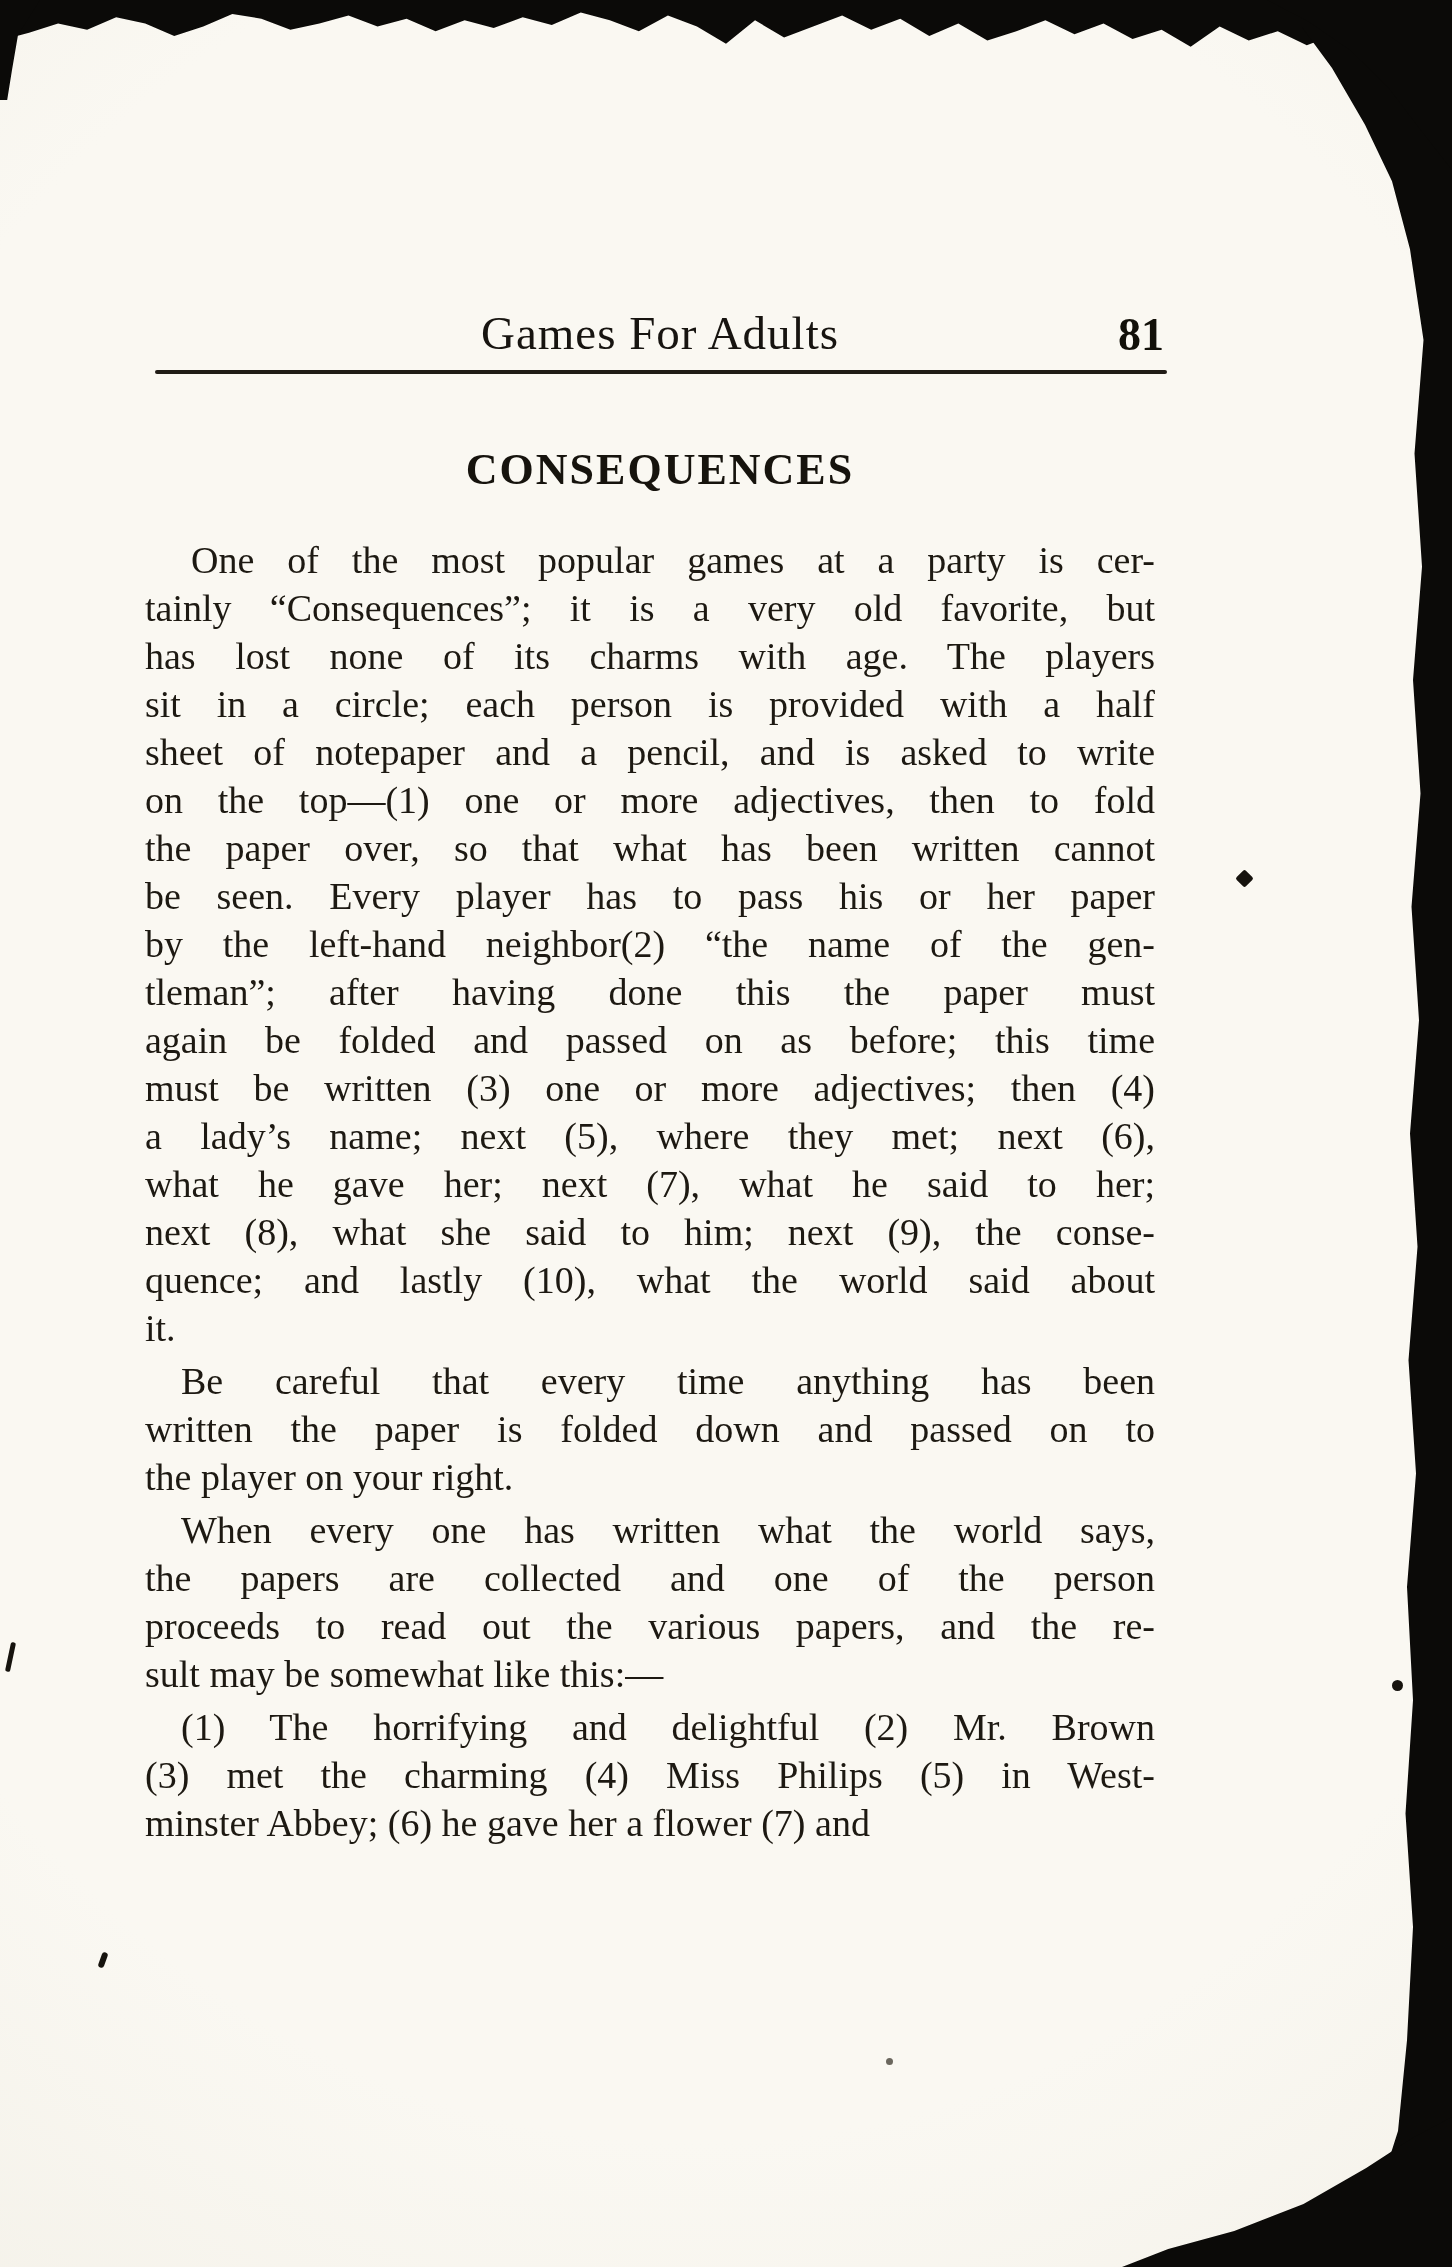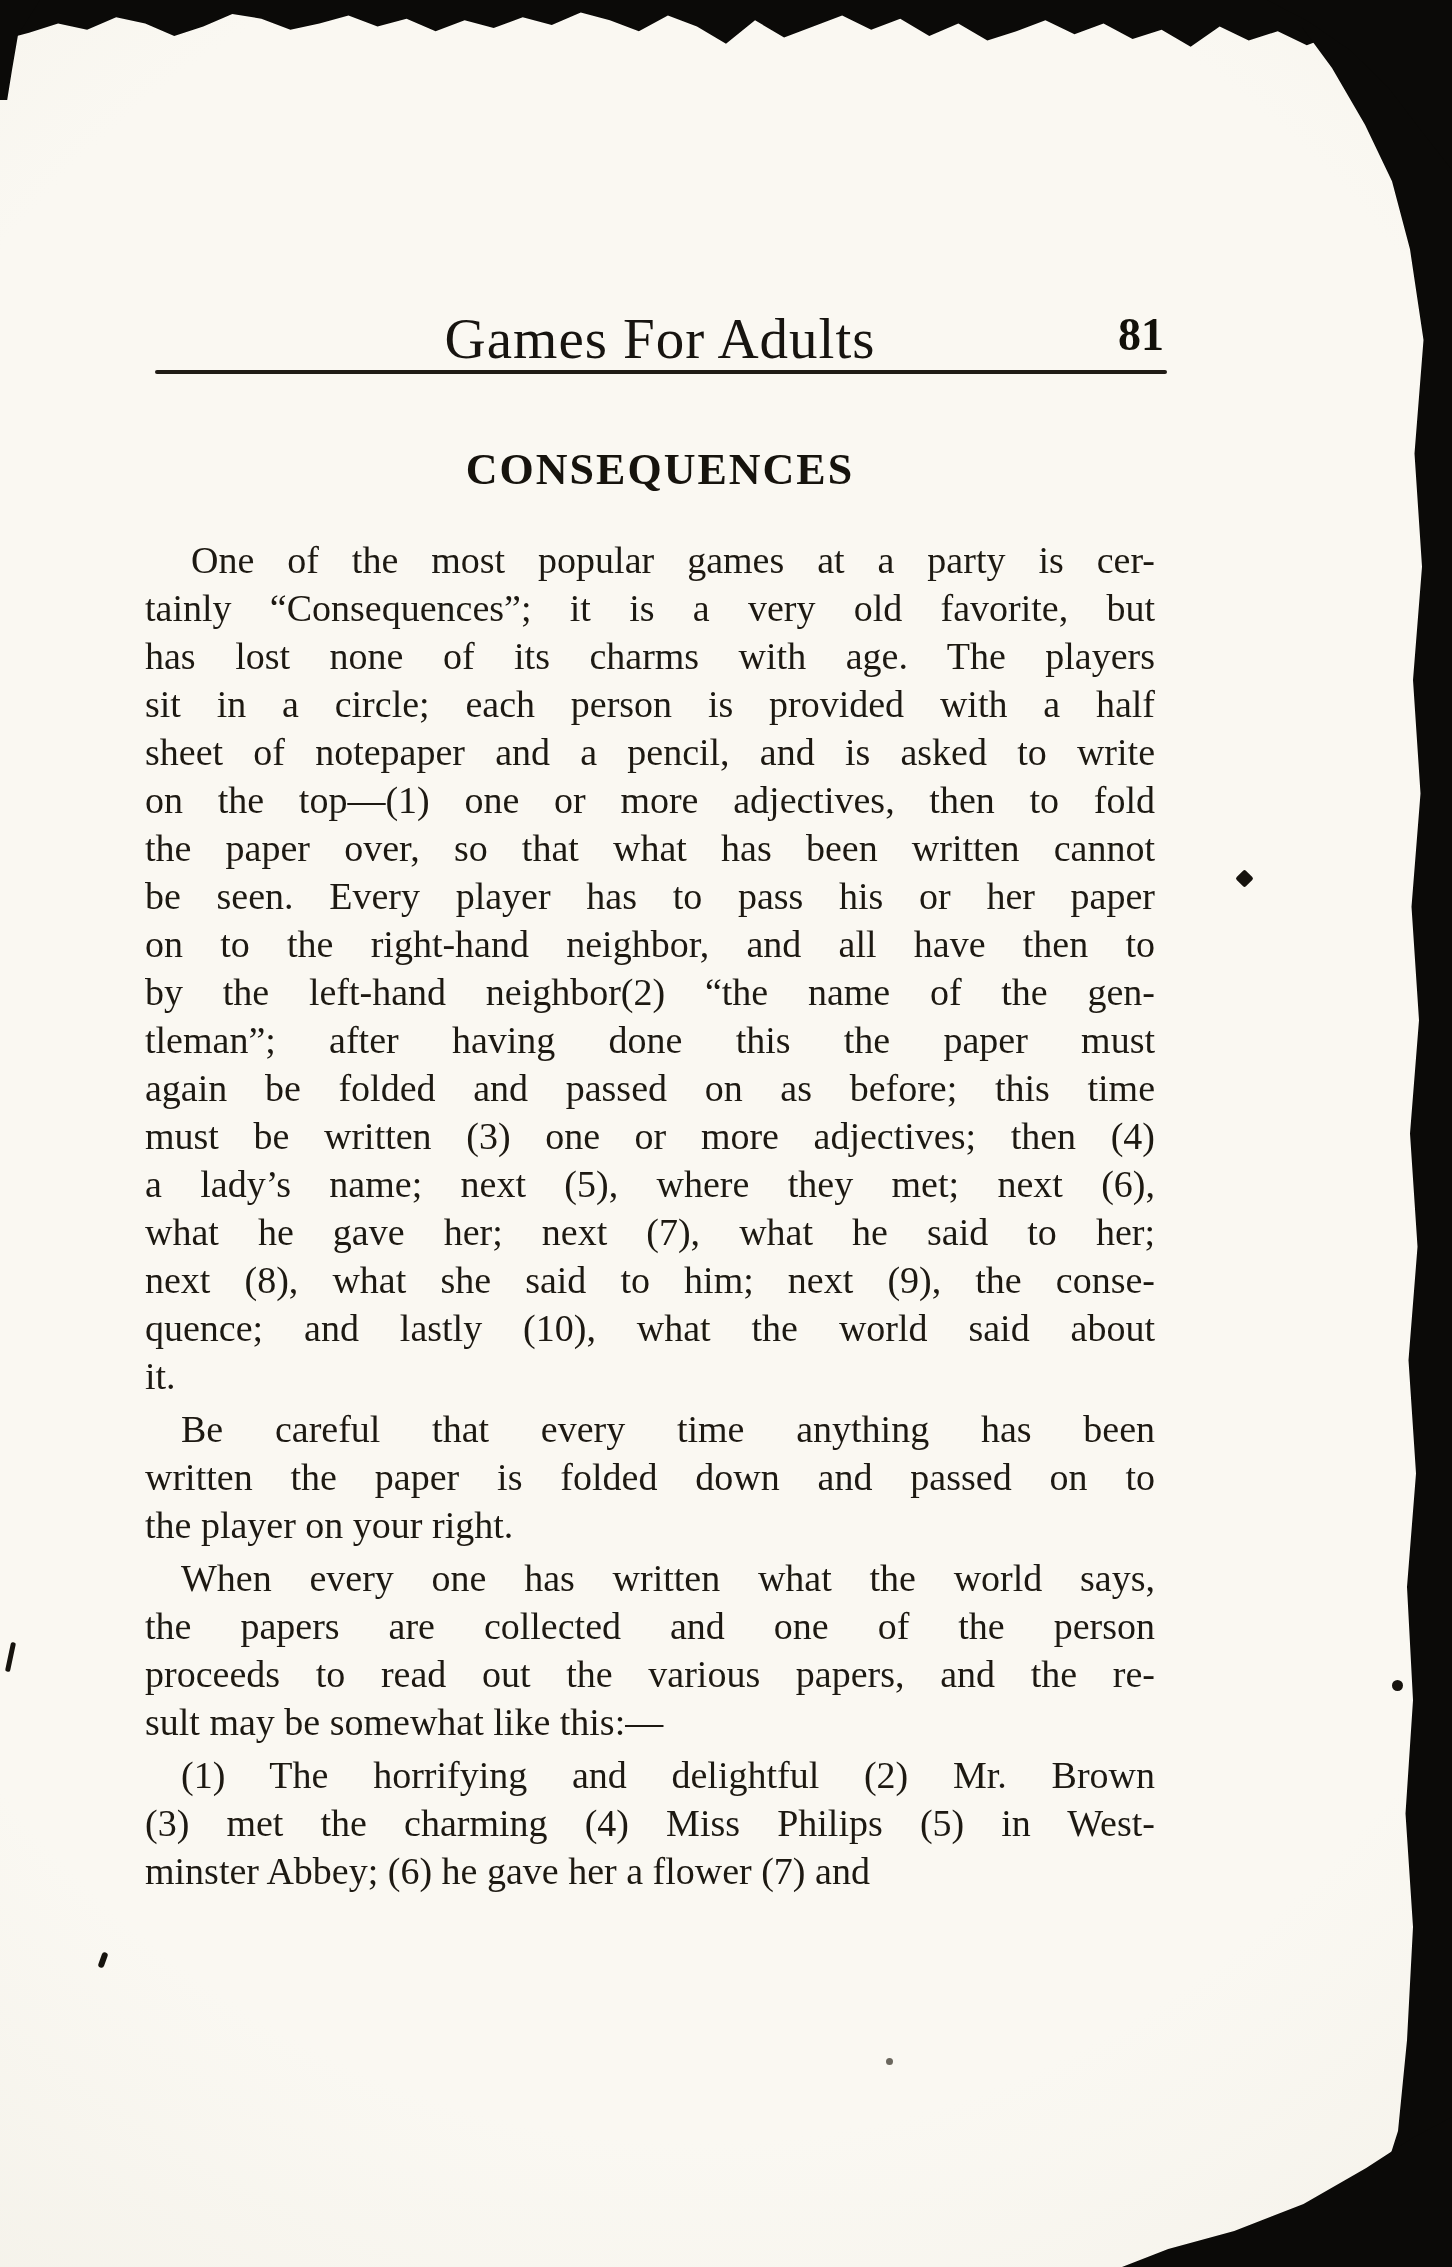--- a/index.html
+++ b/index.html
@@ -22,21 +22,21 @@
   .page-header {
     position: absolute;
     top: 306px;
     left: 150px;
     width: 1020px;
     height: 60px;
   }
   .running-title {
     display: block;
     text-align: center;
-    font-size: 57px;
+    font-size: 47px;
     letter-spacing: 1px;
     color: #171410;
   }
   .page-number {
     position: absolute;
     top: 2px;
     right: 6px;
     font-size: 46px;
     font-weight: bold;
     color: #121009;
@@ -134,21 +134,20 @@
 
     <div class="paragraph">
       <div class="line indent-lg">One of the most popular games at a party is cer-</div>
       <div class="line">tainly “Consequences”; it is a very old favorite, but</div>
       <div class="line">has lost none of its charms with age. The players</div>
       <div class="line">sit in a circle; each person is provided with a half</div>
       <div class="line">sheet of notepaper and a pencil, and is asked to write</div>
       <div class="line">on the top—(1) one or more adjectives, then to fold</div>
       <div class="line">the paper over, so that what has been written cannot</div>
       <div class="line">be seen. Every player has to pass his or her paper</div>
-      <div class="line">on to the right-hand neighbor, and all have then to</div>
       <div class="line">by the left-hand neighbor(2) “the name of the gen-</div>
       <div class="line">tleman”; after having done this the paper must</div>
       <div class="line">again be folded and passed on as before; this time</div>
       <div class="line">must be written (3) one or more adjectives; then (4)</div>
       <div class="line">a lady’s name; next (5), where they met; next (6),</div>
       <div class="line">what he gave her; next (7), what he said to her;</div>
       <div class="line">next (8), what she said to him; next (9), the conse-</div>
       <div class="line">quence; and lastly (10), what the world said about</div>
       <div class="line last">it.</div>
     </div>

